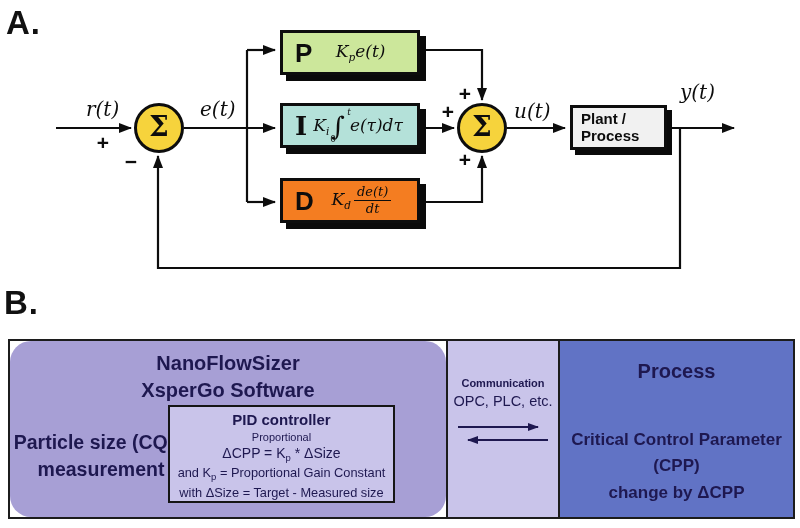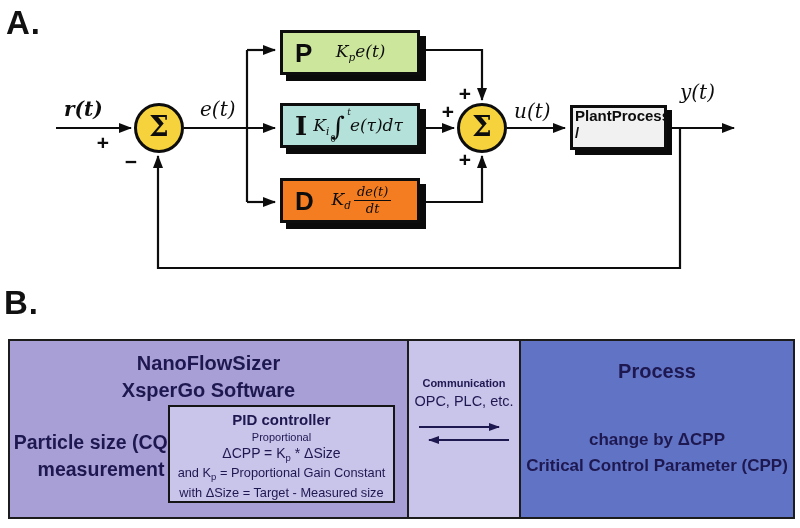--- a/index.html
+++ b/index.html
@@ -26,30 +26,30 @@
            padding:0 5px 0 2px;}
   .intglyph{font-size:26px;font-style:italic;line-height:1;}
   .intlim-t{position:absolute;top:-5px;right:-1px;font-size:9px;font-style:italic;}
   .intlim-0{position:absolute;bottom:-5px;left:1px;font-size:9px;font-style:normal;}
   .frac{display:inline-block;vertical-align:middle;text-align:center;font-size:13px;
         line-height:1.1;margin-left:3px;}
   .frac .num{display:block;border-bottom:1.4px solid #0d0d0d;padding:0 3px 1px;}
   .frac .den{display:block;padding-top:1px;}
   .plant{position:absolute;left:570px;top:105px;width:97px;height:45px;border:3px solid #0d0d0d;
          box-sizing:border-box;background:#f1f1f1;box-shadow:5px 5px 0 #0a0a0a;
-         display:flex;flex-direction:row;justify-content:center;padding-left:8px;z-index:2;}
+         display:flex;flex-direction:column;justify-content:center;padding-left:8px;z-index:2;}
   .plant div{font-size:15px;font-weight:bold;line-height:1.12;}
   .sig{position:absolute;font-family:"DejaVu Serif",serif;font-style:italic;font-size:20px;
        line-height:1;z-index:2;}
   .sign{position:absolute;font-size:21px;font-weight:bold;line-height:1;width:16px;
         text-align:center;z-index:2;}
   
   .b-wrap{position:absolute;left:8px;top:339px;width:787px;height:180px;border:2px solid #1c1c1c;
           box-sizing:border-box;display:flex;color:#1e1850;}
-  .b-left{width:397px;background:#a79fd5;position:relative;}
+  .b-left{width:436px;background:#a79fd5;position:relative;border-radius:21px;}
   .b-mid{width:110px;background:#c9c4ea;border-left:2px solid #1c1c1c;border-right:2px solid #1c1c1c;
          box-sizing:content-box;text-align:center;padding-top:36px;}
   .b-right{flex:1;background:#6173c5;position:relative;text-align:center;}
   .b-title{text-align:center;font-size:20px;font-weight:bold;line-height:1.35;}
   .b-title.first{margin-top:9px;}
   .b-measure{position:absolute;left:0;top:88px;width:182px;text-align:center;
              font-size:19.5px;font-weight:bold;line-height:1.4;}
   .pid{position:absolute;left:158px;top:64px;width:227px;height:98px;background:#c9c4ea;
        border:2px solid #151515;box-sizing:border-box;text-align:center;padding-top:3px;}
   .pid .t{font-size:15px;font-weight:bold;line-height:1.3;}
@@ -84,21 +84,21 @@
       <path d="M420 128 L454 128" marker-end="url(#ah)"></path>
       <path d="M420 202 L482 202 L482 156" marker-end="url(#ah)"></path>
       <path d="M507 128 L565 128" marker-end="url(#ah)"></path>
       <path d="M667 128 L734 128" marker-end="url(#ah)"></path>
       <path d="M680 128 L680 268 L158 268 L158 156" marker-end="url(#ah)"></path>
     </g>
   </svg>
 
   <div class="abs panel-label" style="left:6px;top:4px;">A.</div>
 
-  <div class="sig" style="left:64px;top:99px;font-weight:bold;">r(t)</div>
+  <div class="sig" style="left:86px;top:99px;">r(t)</div>
   <div class="sig" style="left:200px;top:99px;">e(t)</div>
   <div class="sig" style="left:514px;top:101px;">u(t)</div>
   <div class="sig" style="left:680px;top:82px;">y(t)</div>
 
   <div class="sum" style="left:134px;top:103px;">
     <span class="sigma">Σ</span>
   </div>
   <div class="sign" style="left:95px;top:132px;">+</div>
   <div class="sign" style="left:123px;top:151px;">−</div>
 
@@ -161,19 +161,19 @@
         <g stroke="#1e1850" stroke-width="1.8" fill="none">
           <path d="M4 7 L84 7" marker-end="url(#ah2)"></path>
           <path d="M94 20 L14 20" marker-end="url(#ah2)"></path>
         </g>
       </svg>
     </div>
 
     <div class="b-right">
       <div class="t">Process</div>
       <div class="grp">
+        <div>Critical Control Parameter (CPP)</div>
         <div>change by ΔCPP</div>
-        <div>Critical Control Parameter (CPP)</div>
       </div>
     </div>
 
   </div>
 </div>
 
 </body></html>

